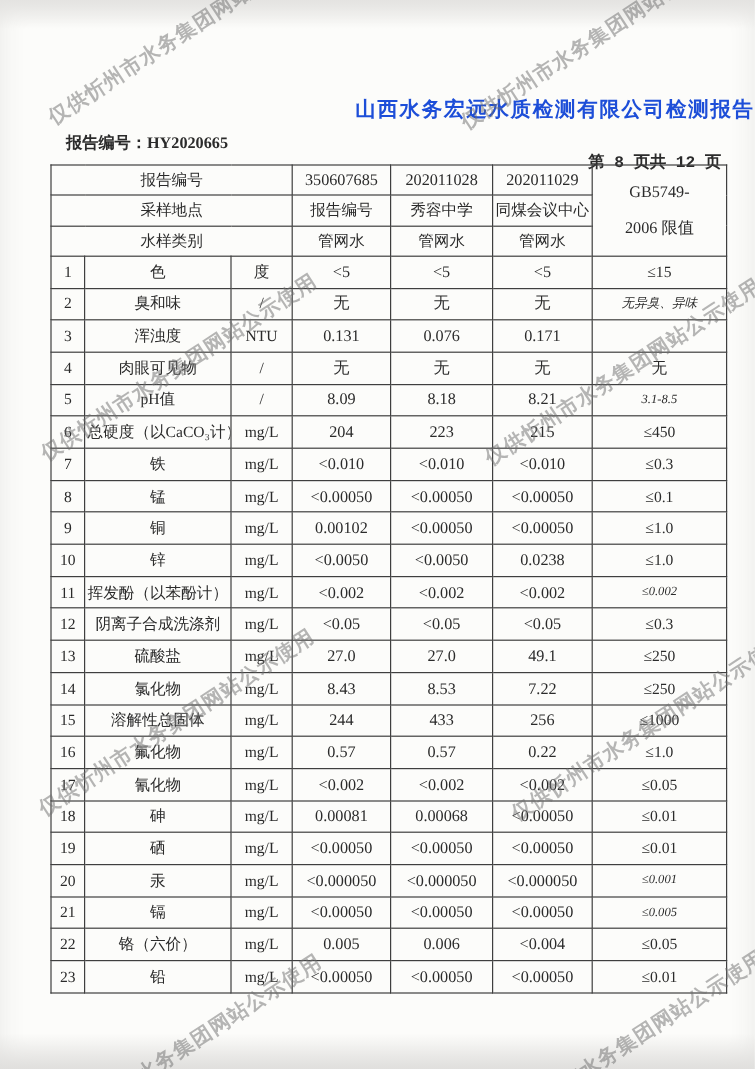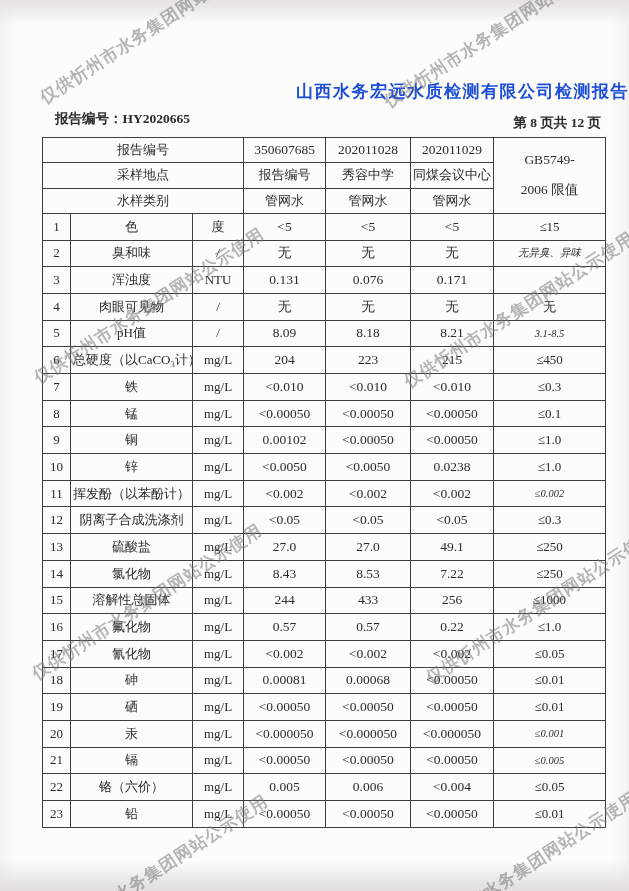--- a/index.html
+++ b/index.html
@@ -18,21 +18,21 @@
   .edge-bottom{position:absolute;left:0;bottom:0;width:100%;height:30px;
     background:linear-gradient(rgba(223,222,220,0),#e0dfdd);pointer-events:none;}
 
   .title{
     position:absolute;left:0;top:80px;width:100%;text-align:right;
     font-family:"Liberation Sans","DejaVu Sans",sans-serif;
     font-weight:bold;font-size:17px;letter-spacing:1.5px;color:#1d4ed8;
   }
   .meta-line{position:absolute;left:55px;right:28px;top:110px;height:20px;font-size:13.5px;font-weight:600;}
   .report-no{position:absolute;left:0;top:0;}
-  .page-info{position:absolute;right:0;top:4px;}
+  .page-info{position:absolute;right:0;top:16px;font-family:Liberation Mono, monospace;}
 
   table.report{
     position:absolute;left:42px;top:137px;width:563px;
     border-collapse:collapse;table-layout:fixed;
     font-size:13px;
   }
   table.report td{
     border:1px solid #3f3f3f;text-align:center;vertical-align:middle;
     padding:0 2px;height:25.7px;overflow:hidden;white-space:nowrap;
     font-family:"Liberation Serif","DejaVu Serif",serif;

